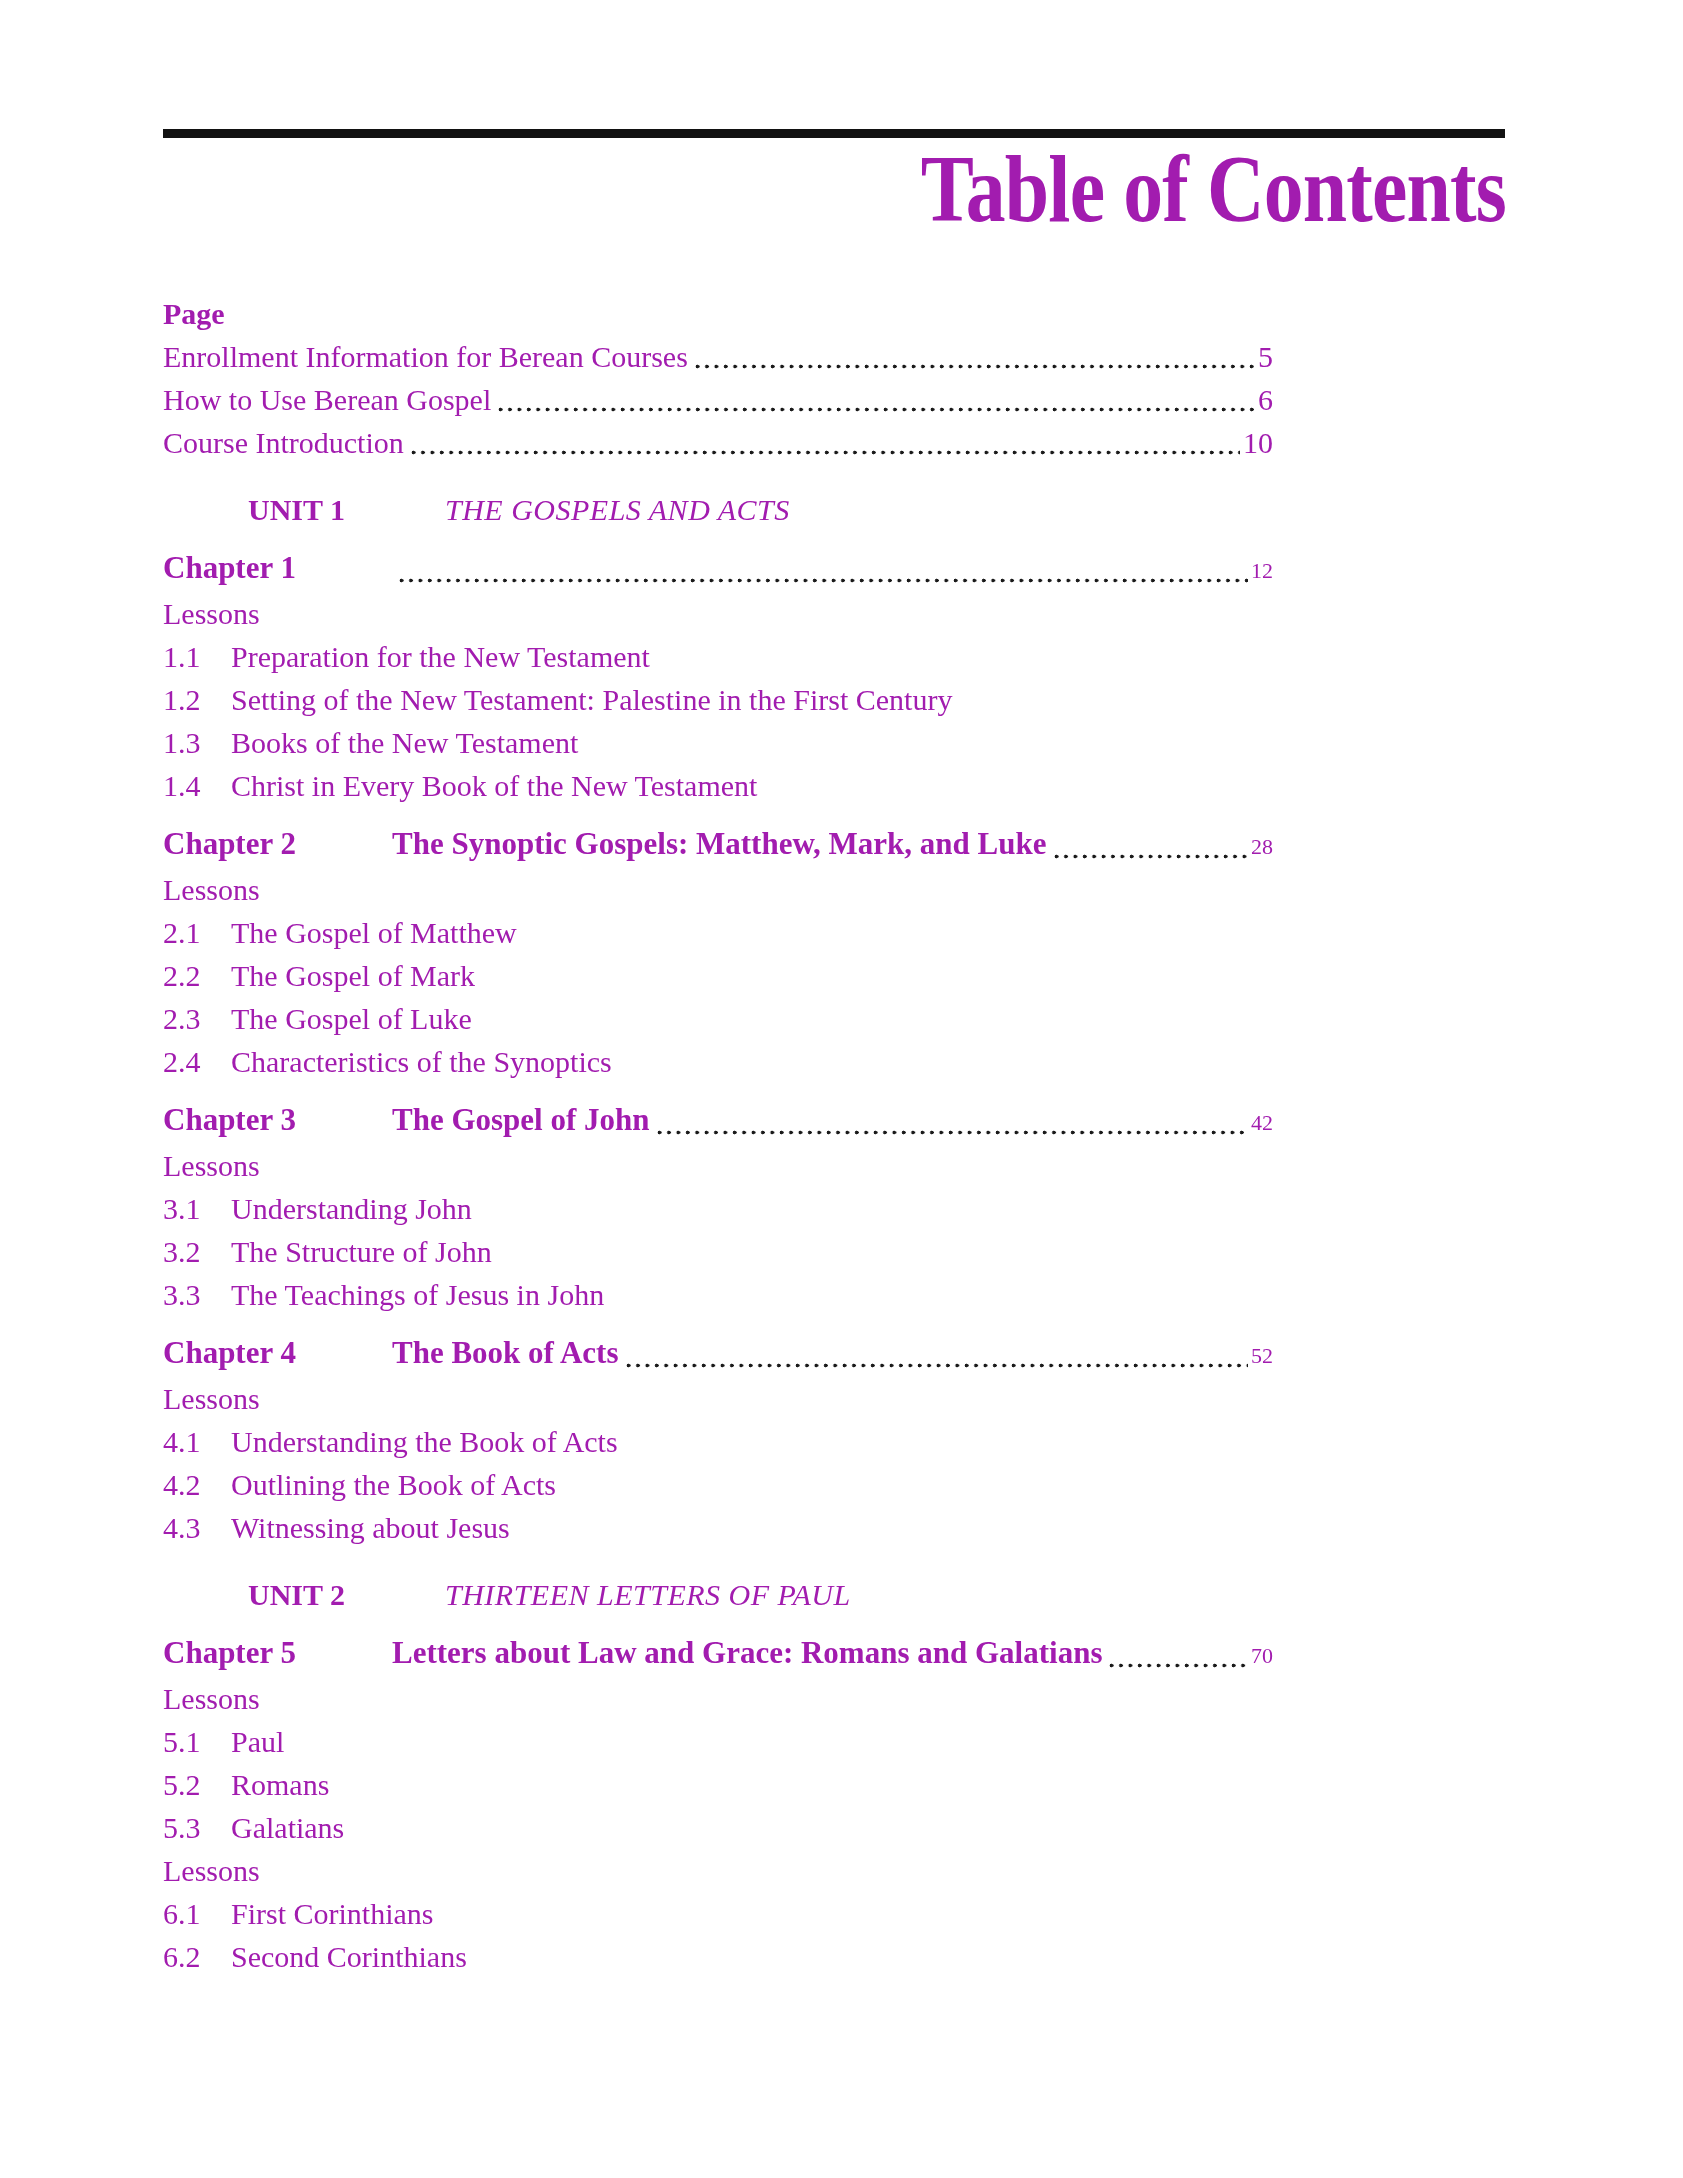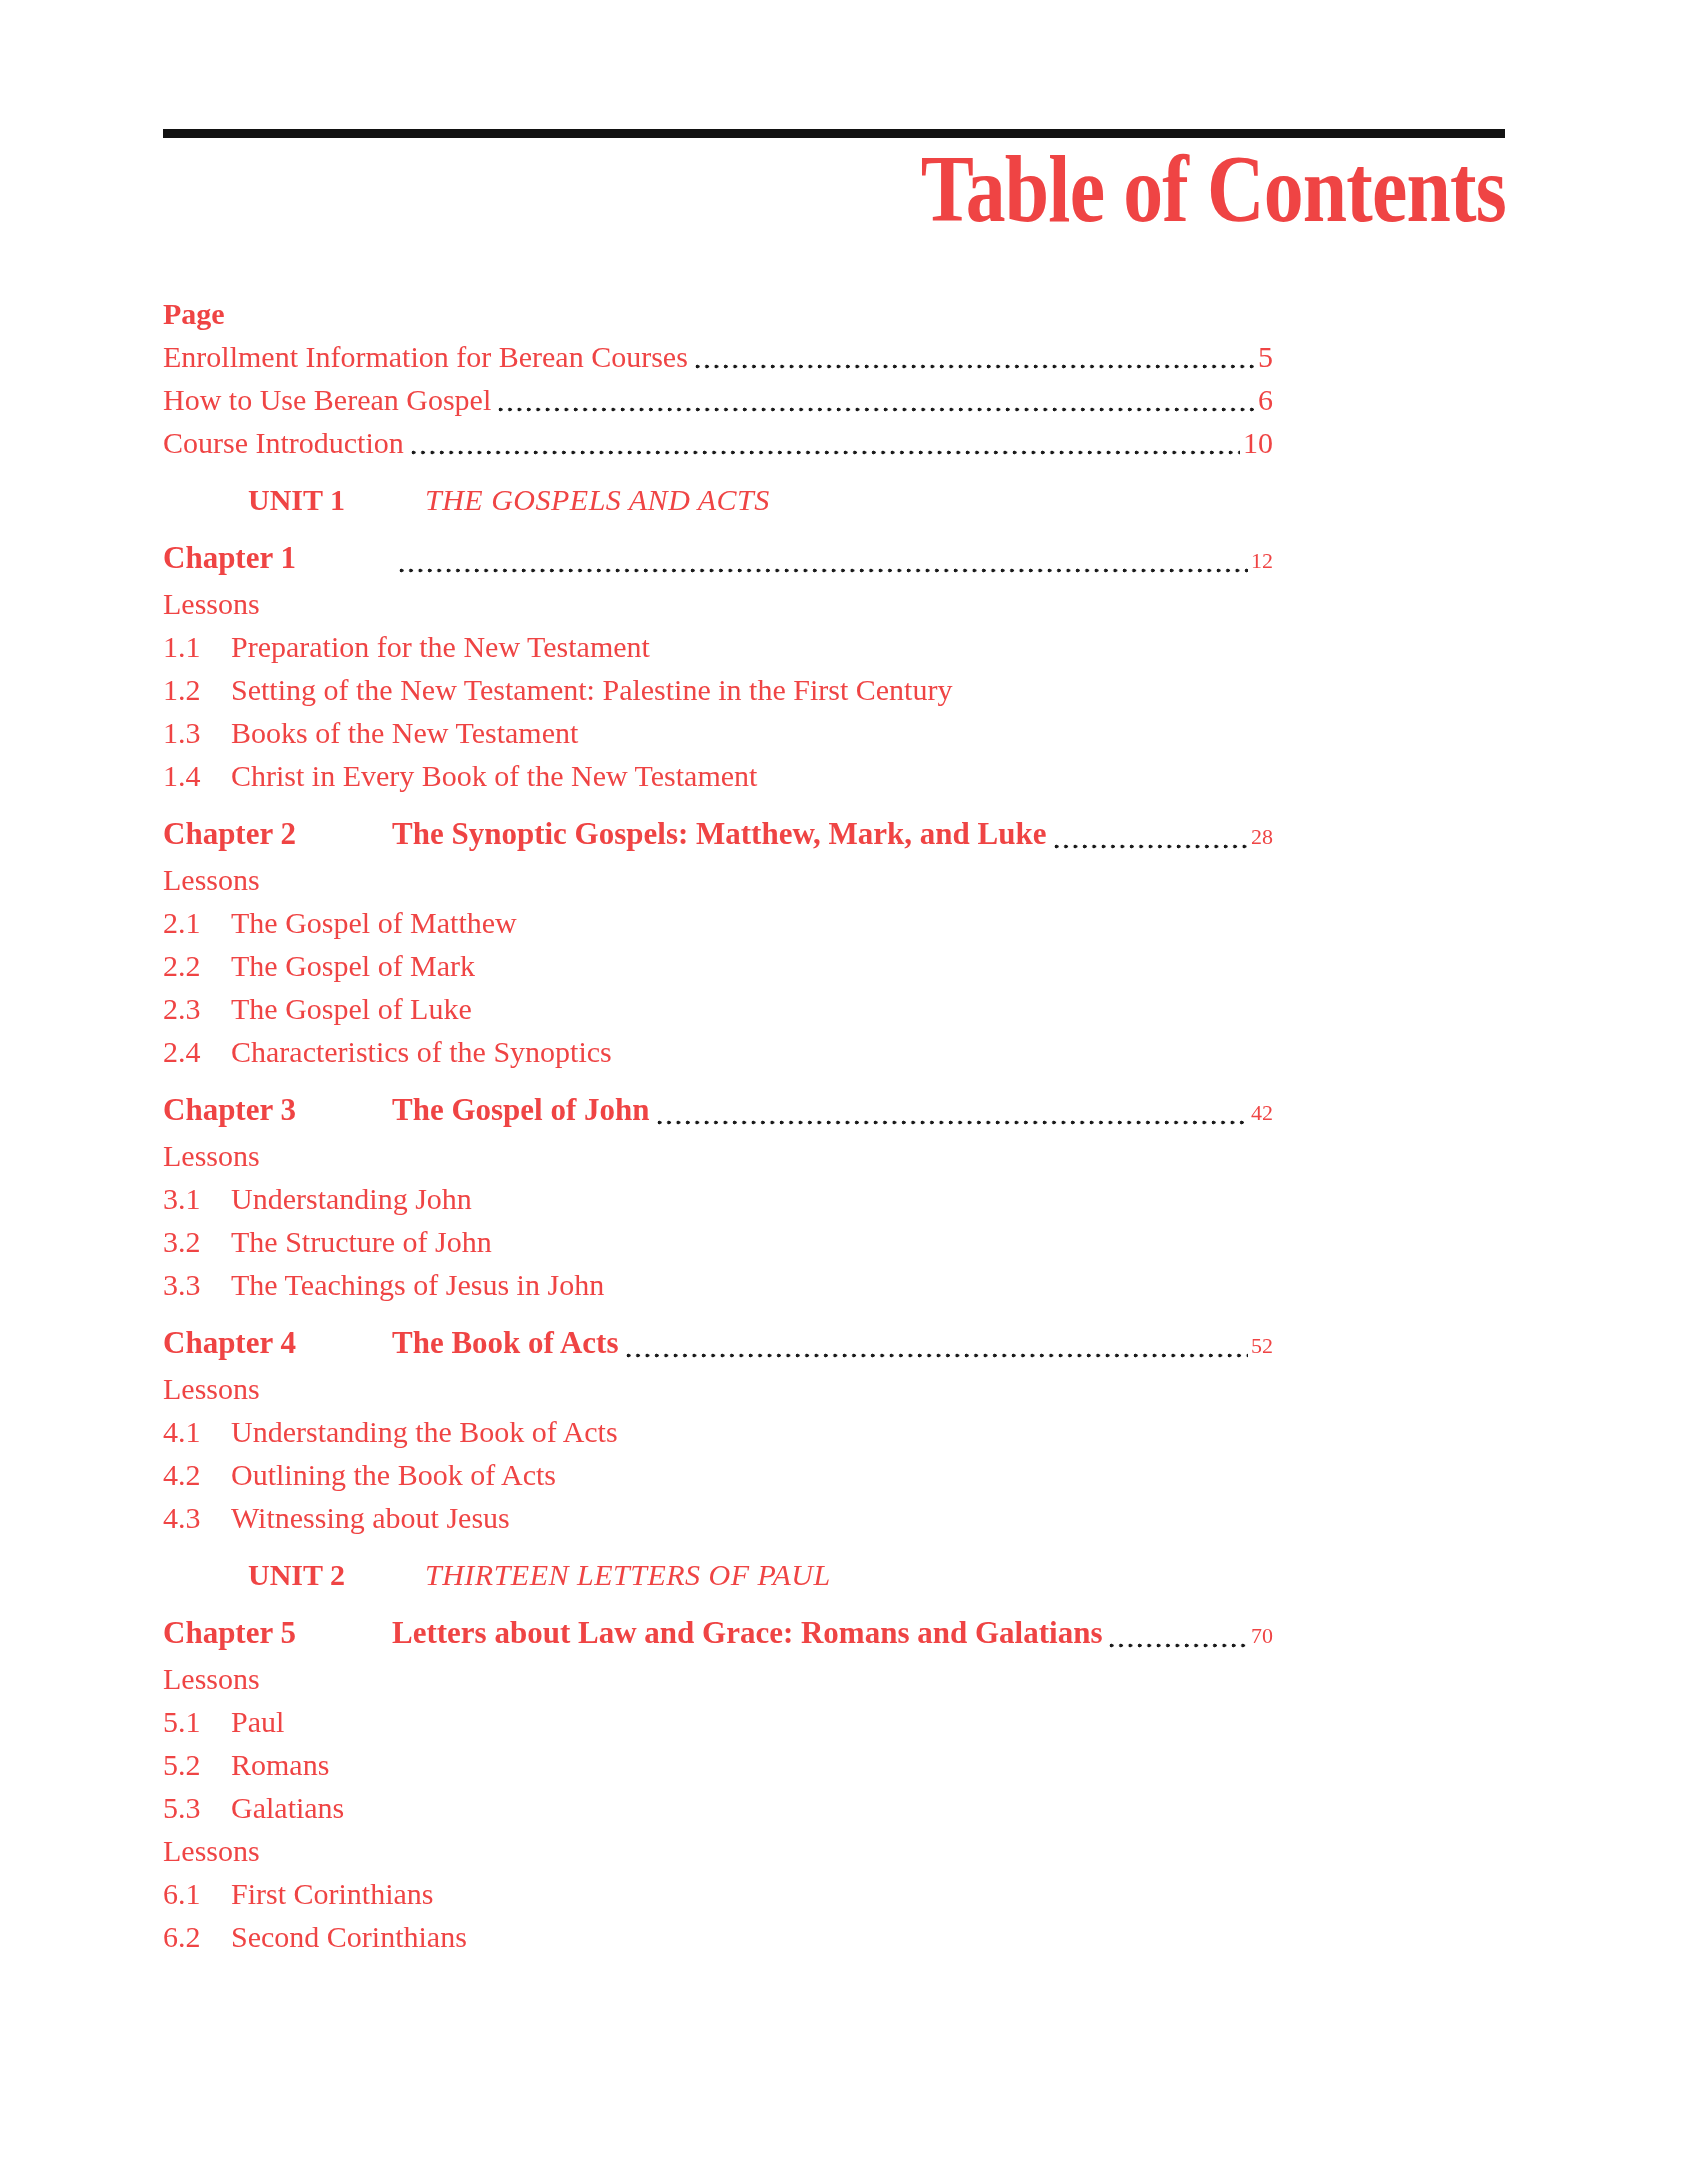--- a/index.html
+++ b/index.html
@@ -6,21 +6,21 @@
     margin: 0;
     padding: 0;
     background: #ffffff;
   }
   .page {
     position: relative;
     width: 1683px;
     height: 2178px;
     background: #ffffff;
     font-family: "Liberation Serif", "DejaVu Serif", serif;
-    color: #ef4444;
+    color: #a21caf;
     overflow: hidden;
   }
   .rule {
     position: absolute;
     left: 163px;
     top: 129px;
     width: 1342px;
     height: 9px;
     background: #121212;
   }
@@ -57,22 +57,23 @@
     align-self: flex-end;
     height: 5px;
     margin: 0 3px 9px 7px;
     background-image: radial-gradient(circle at 2.5px 2.5px, #1a1a1a 1.8px, transparent 2.1px);
     background-size: 9.4px 5px;
     background-repeat: repeat-x;
   }
   .pagenum { white-space: nowrap; }
   .fm-label { white-space: nowrap; }
   .unit-row {
-    margin-top: 14px;
+    margin-top: 24px;
     padding-left: 85px;
+    gap: 20px;
   }
   .unit-label {
     flex: 0 0 177px;
     font-weight: 700;
   }
   .unit-title {
     font-style: italic;
     letter-spacing: 0.5px;
     white-space: nowrap;
   }

